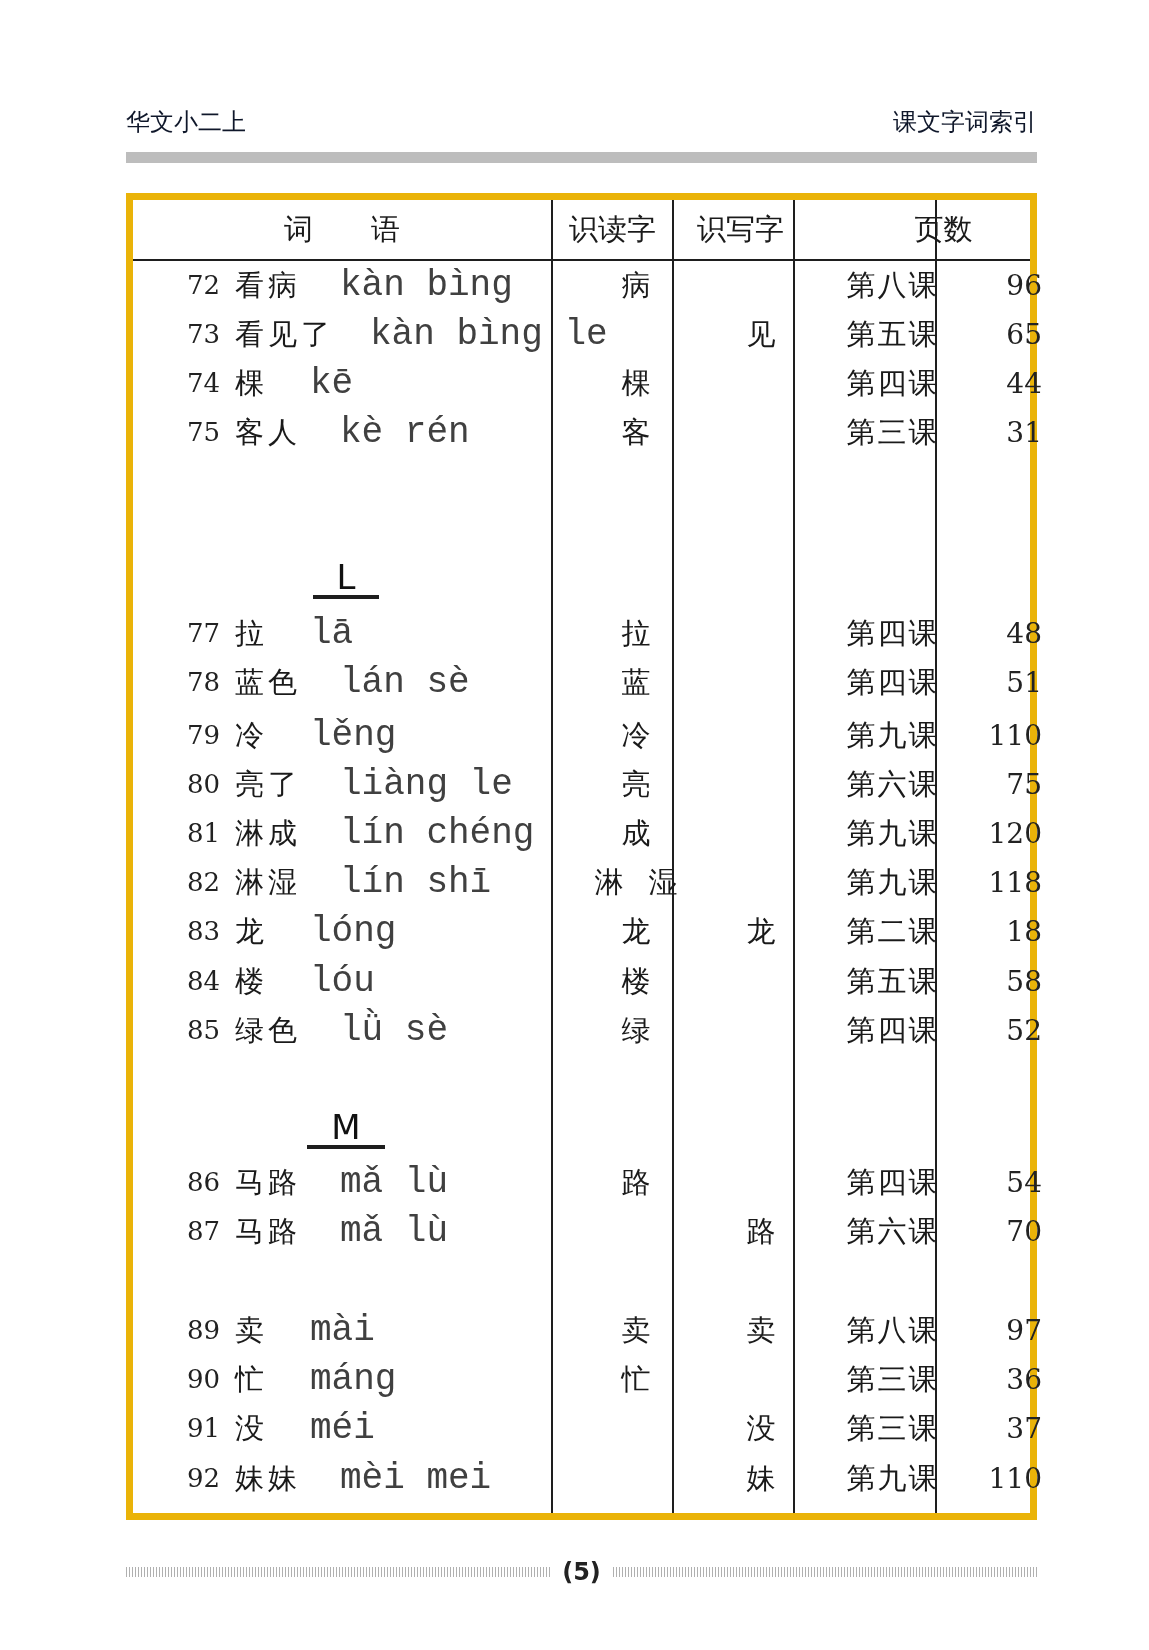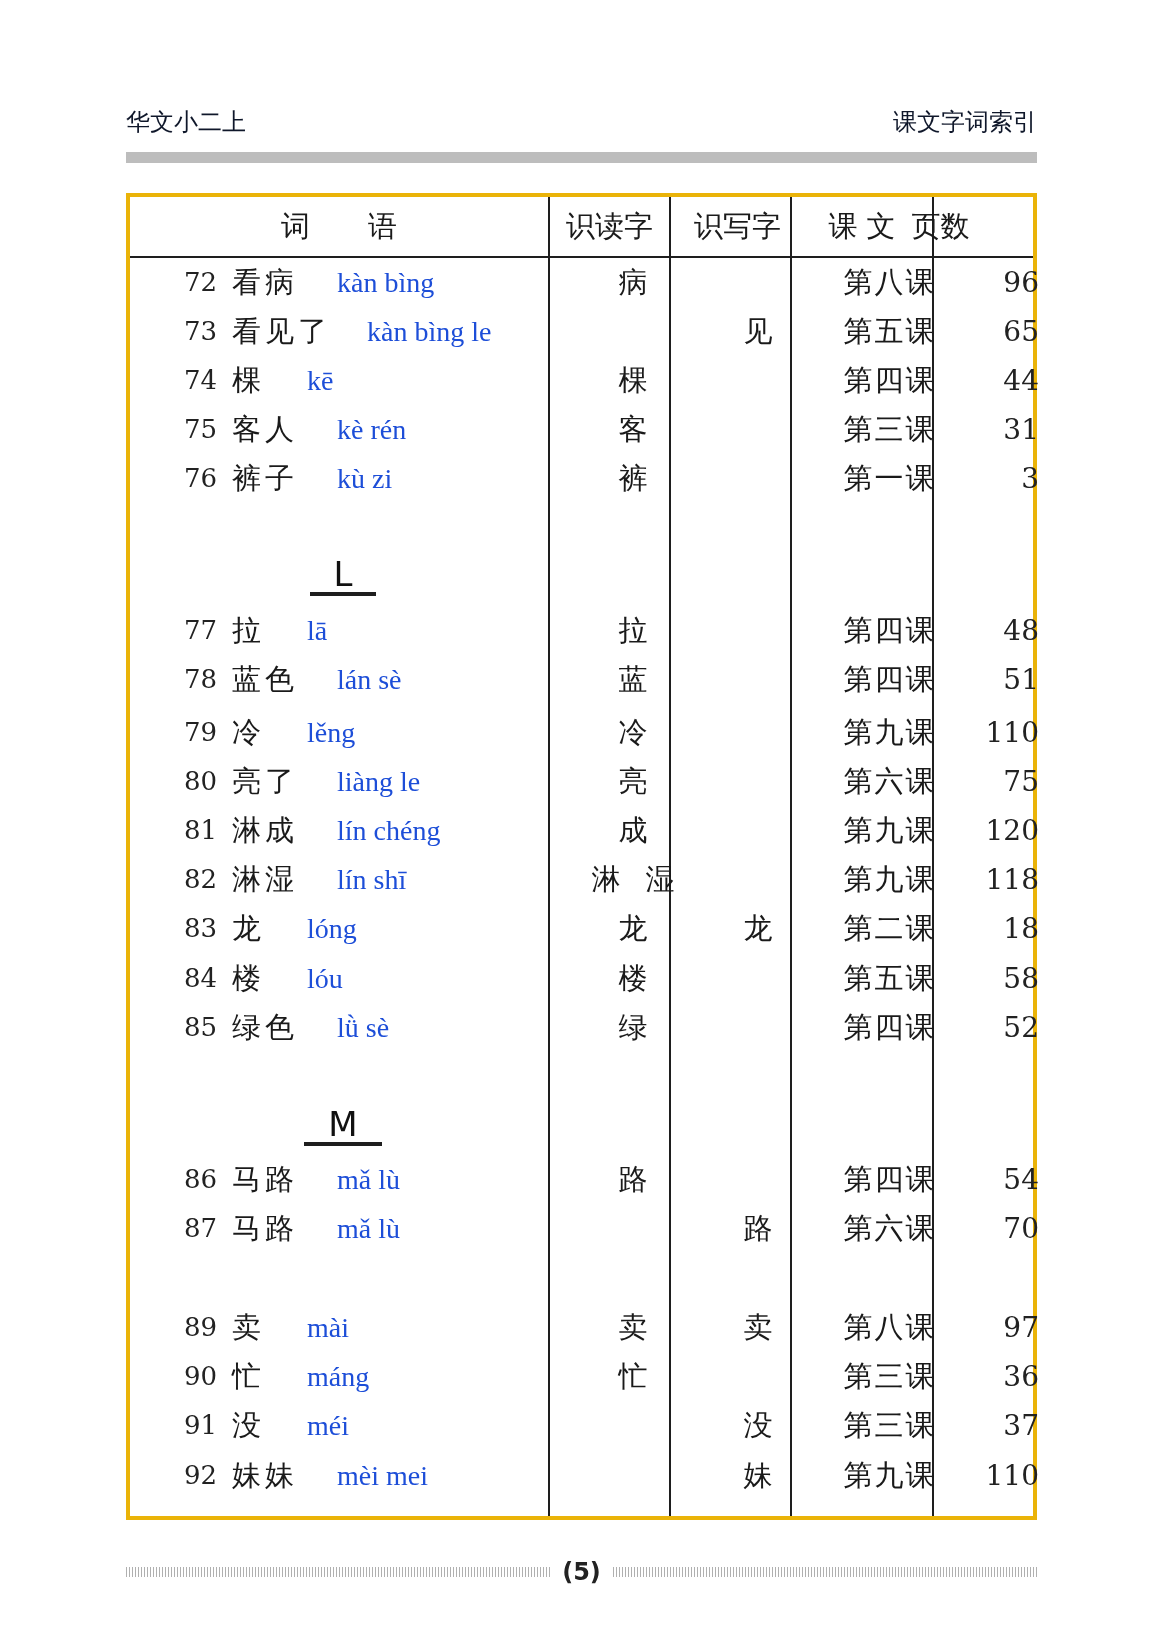--- a/index.html
+++ b/index.html
@@ -11,39 +11,39 @@
     position: absolute; left: 126px; right: 112px; top: 102px; height: 36px;
     display: flex; justify-content: space-between; align-items: flex-end;
     font-family: "DejaVu Sans", "Liberation Sans", sans-serif; font-size: 24px; color: #0f172a;
   }
   .head-bar {
     position: absolute; left: 126px; right: 112px; top: 152px; height: 11px;
     background: #bdbdbd;
   }
   .index-table {
     position: absolute; left: 126px; top: 193px; width: 911px; height: 1327px;
-    border: 4px solid #eab308; box-sizing: border-box;
+    border: 7px solid #eab308; box-sizing: border-box;
   }
   .col-divider { position: absolute; top: 0; bottom: 0; width: 2px; background: #1e1e1e; }
   .header-row {
     position: absolute; left: 0; right: 0; top: 0; height: 59px;
     border-bottom: 2px solid #1e1e1e;
   }
   .hcell {
     position: absolute; top: 0; height: 59px; display: flex; align-items: center; justify-content: center;
     font-family: "DejaVu Sans", "Liberation Sans", sans-serif; font-size: 29px; color: #1a1a1a;
   }
   .body-area { position: absolute; left: 0; right: 0; top: 61px; bottom: 0; }
   .row {
     position: absolute; left: 0; right: 0; height: 49px;
     font-size: 28px; line-height: 49px; margin-left: 32px;
   }
   .row .num { position: absolute; left: 22px; width: 42px; font-family: "DejaVu Serif", serif; font-size: 26px; color:#222; }
   .row .word { position: absolute; left: 70px; font-family: "DejaVu Serif", serif; font-size: 29px; letter-spacing: 4px; }
-  .row .pinyin { position: absolute; font-family: Liberation Serif, serif; font-size: 28px; color:#1d4ed8; }
+  .row .pinyin { position: absolute; font-family: Liberation Mono, monospace; font-size: 36px; color:#404040; }
   .row .read { position: absolute; left: 416px; width: 118px; text-align: center; font-size: 29px; letter-spacing: 8px; }
   .row .write { position: absolute; left: 537px; width: 118px; text-align: center; font-size: 29px; }
   .row .lesson { position: absolute; left: 658px; width: 140px; text-align: center; font-size: 29px; letter-spacing: 2px; }
   .row .page { position: absolute; left: 801px; width: 76px; text-align: right; font-size: 28px; color:#222; }
   .section-letter {
     position: absolute; font-family: "DejaVu Sans", "Liberation Sans", sans-serif; font-size: 34px;
     text-align: center; color:#111;
   }
   .section-letter .uline { position: absolute; left: 0; right: 0; bottom: -2px; height: 4px; background: #1e1e1e; }
   .footer {
@@ -70,21 +70,20 @@
 <div class="index-table">
   <div class="col-divider" style="left:418px"></div>
   <div class="col-divider" style="left:539px"></div>
   <div class="col-divider" style="left:660px"></div>
   <div class="col-divider" style="left:802px"></div>
 
   <div class="header-row">
     <div class="hcell" style="left:0;width:418px">词　　语</div>
     <div class="hcell" style="left:420px;width:119px">识读字</div>
     <div class="hcell" style="left:541px;width:133px">识写字</div>
-    <div class="hcell" style="left:662px;width:140px">课 文</div>
     <div class="hcell" style="left:760px;width:101px">页数</div>
   </div>
 
   <div class="body-area" id="body-area">
       <div class="row" style="top: 0px;">
         <span class="num">72</span>
         <span class="word">看病</span>
         <span class="pinyin" style="left: 175px;">kàn bìng</span>
         <span class="read">病</span>
         <span class="write"></span>
@@ -110,29 +109,20 @@
         <span class="page">44</span>
       </div>
       <div class="row" style="top: 147px;">
         <span class="num">75</span>
         <span class="word">客人</span>
         <span class="pinyin" style="left: 175px;">kè rén</span>
         <span class="read">客</span>
         <span class="write"></span>
         <span class="lesson">第三课</span>
         <span class="page">31</span>
-      </div>
-      <div class="row" style="top: 196px;">
-        <span class="num">76</span>
-        <span class="word">裤子</span>
-        <span class="pinyin" style="left: 175px;">kù zi</span>
-        <span class="read">裤</span>
-        <span class="write"></span>
-        <span class="lesson">第一课</span>
-        <span class="page">3</span>
       </div>
       <div class="section-letter" style="top: 296px; left: 180px; width: 66px;"><span>L</span><div class="uline"></div></div>
       <div class="row" style="top: 348px;">
         <span class="num">77</span>
         <span class="word">拉</span>
         <span class="pinyin" style="left: 145px;">lā</span>
         <span class="read">拉</span>
         <span class="write"></span>
         <span class="lesson">第四课</span>
         <span class="page">48</span>

